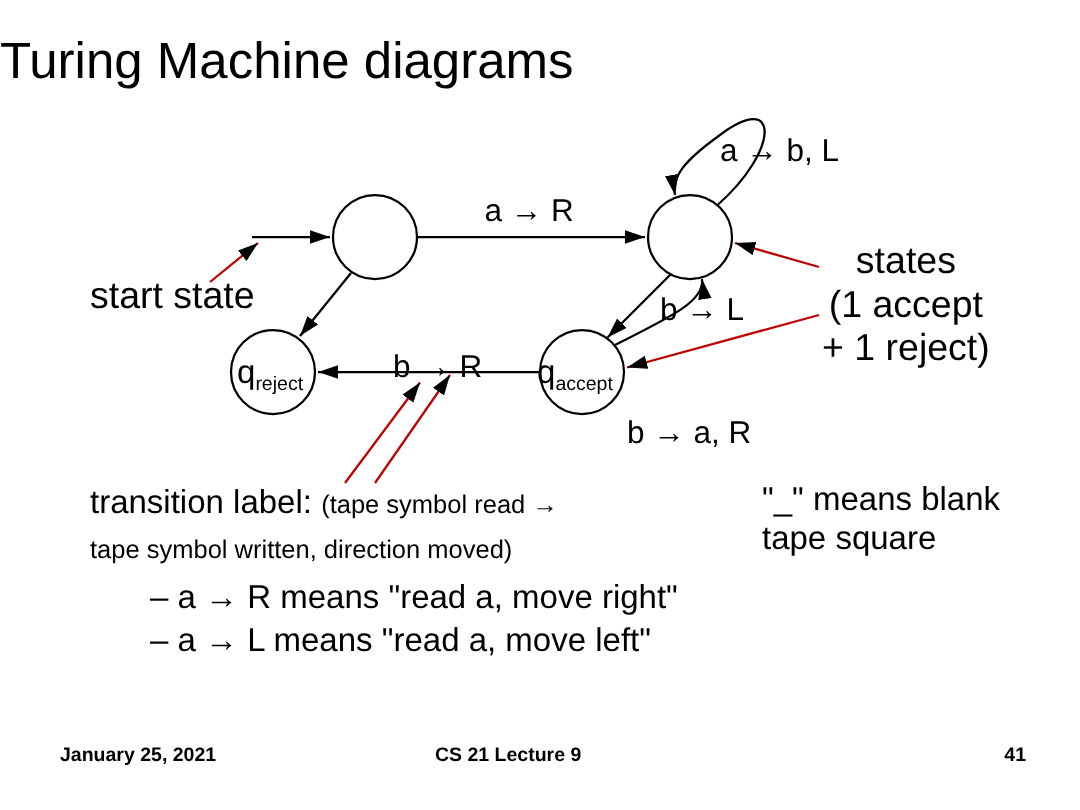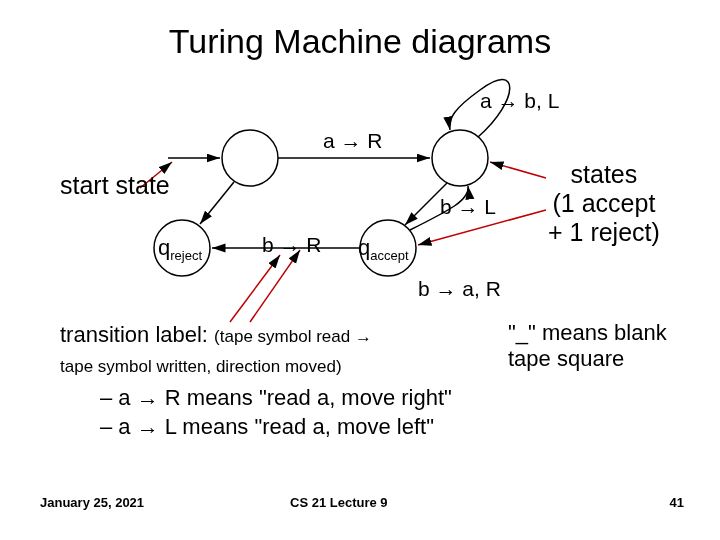--- a/index.html
+++ b/index.html
@@ -6,21 +6,21 @@
   body {
     margin: 0;
     width: 720px;
     height: 540px;
     background: #fff;
     font-family: Arial, Helvetica, sans-serif;
     position: relative;
     overflow: hidden;
   }
   .title {
-    text-align: center;
+    text-align: left;
     font-size: 34px;
     font-weight: 400;
     margin-top: 22px;
   }
   .canvas {
     position: absolute;
     left: 0; top: 0;
     width: 720px; height: 540px;
   }
   .label {
@@ -100,21 +100,21 @@
 
   <line x1="140" y1="188" x2="172" y2="162" stroke="#c00000" stroke-width="1.5" marker-end="url(#arrow)"></line>
 
   <line x1="546" y1="178" x2="490" y2="162" stroke="#c00000" stroke-width="1.5" marker-end="url(#arrow)"></line>
   <line x1="546" y1="210" x2="418" y2="245" stroke="#c00000" stroke-width="1.5" marker-end="url(#arrow)"></line>
 
   <line x1="230" y1="322" x2="280" y2="255" stroke="#c00000" stroke-width="1.5" marker-end="url(#arrow)"></line>
   <line x1="250" y1="322" x2="300" y2="250" stroke="#c00000" stroke-width="1.5" marker-end="url(#arrow)"></line>
 </svg>
 
-<div class="label" style="left:60px; top:170px; font-size:25px;">start state</div>
+<div class="label" style="left:60px; top:182px; font-size:25px;">start state</div>
 
 <div class="label" style="left:310px; top:128px;margin-left:13px;">a → R</div>
 <div class="label" style="left:480px; top:88px;">a → b, L</div>
 <div class="label" style="left:262px; top:232px;">b → R</div>
 <div class="label" style="left:440px; top:194px;">b → L</div>
 <div class="label" style="left:418px; top:276px;">b → a, R</div>
 
 <div class="label q-label" style="left:158px; top:235px;">
   <span>q</span><span class="q-sub">reject</span>
 </div>

